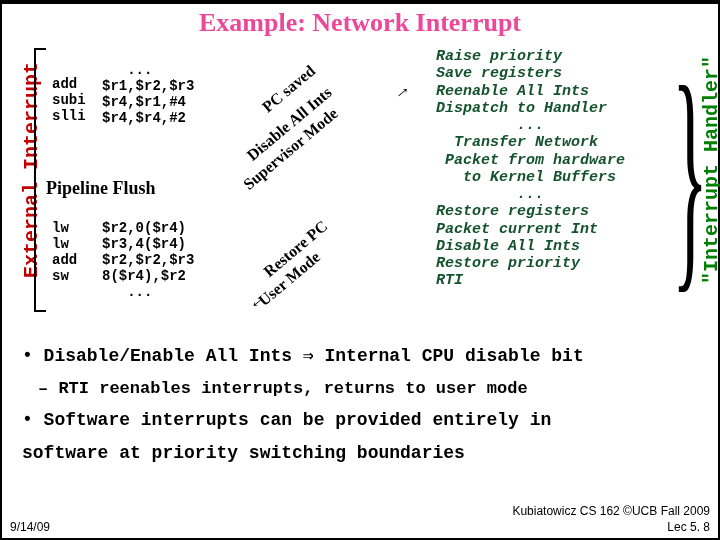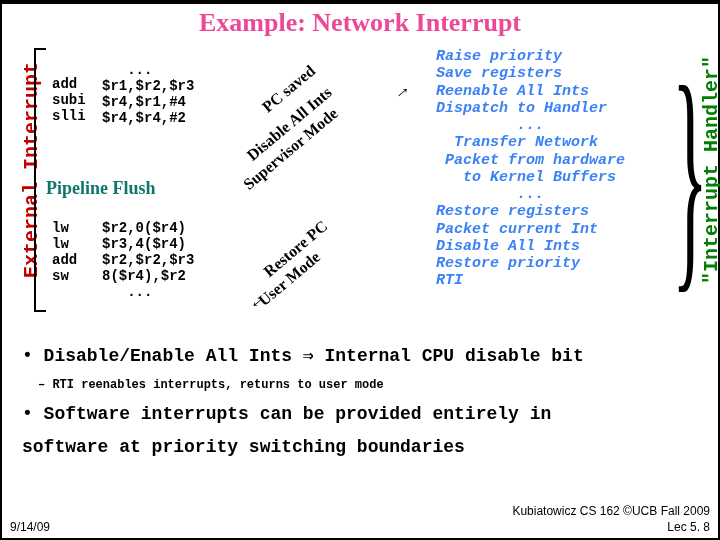--- a/index.html
+++ b/index.html
@@ -2,28 +2,28 @@
 <html><head>
 <meta charset="utf-8">
 <style>
 body{margin:0;font-family:Georgia,serif;background:#fff;width:720px;height:540px;overflow:hidden;position:relative}
 .slide{border:2px solid #000;border-top:4px solid #000;width:716px;height:534px;position:relative}
 .title{text-align:center;font-family:"Comic Sans MS",cursive;font-size:26px;color:#ec4899;font-weight:bold;margin:4px 0 2px}
 .main{position:relative;height:310px}
 .left-label{position:absolute;left:2px;top:30px;transform:rotate(-90deg);transform-origin:left top;font-family:"Courier New",monospace;font-weight:bold;color:#c00000;font-size:20px;white-space:nowrap;width:260px;text-align:center;left:18px;top:260px}
 .right-label{position:absolute;right:-2px;top:260px;transform:rotate(-90deg);transform-origin:right top;font-family:"Courier New",monospace;font-weight:bold;color:#008000;font-size:20px;white-space:nowrap;width:260px;text-align:center;right:18px;top:0}
 .codeblk{position:absolute;font-family:"Courier New",monospace;font-weight:bold;font-size:14px;line-height:1.15;white-space:pre}
-.pipeline{position:absolute;left:44px;top:138px;font-family:"Comic Sans MS",cursive;font-weight:bold;color:#0f766e;font-size:18px}
+.pipeline{position:absolute;left:44px;top:138px;font-family:"Comic Sans MS",cursive;font-weight:bold;color:#000000;font-size:18px}
 .rot{position:absolute;font-family:"Comic Sans MS",cursive;font-weight:bold;color:#000;font-size:16px;white-space:nowrap}
-.handler{position:absolute;right:30px;top:8px;width:252px;font-family:"Courier New",monospace;font-weight:bold;font-style:italic;color:#3b82f6;font-size:15px;line-height:1.15}
+.handler{position:absolute;right:30px;top:8px;width:252px;font-family:"Courier New",monospace;font-weight:bold;font-style:italic;color:#14532d;font-size:15px;line-height:1.15}
 .handler div{white-space:pre}
 .brace{position:absolute;right:10px;top:10px;font-size:250px;line-height:250px;font-family:Times,serif;transform:scaleX(0.3) scaleY(1.0);color:#000;transform-origin:right center}
 .bullets{position:absolute;left:8px;top:330px;width:700px;font-family:"Courier New",monospace;font-weight:bold;font-size:18px;line-height:1.15}
 .bullets .b1{margin:12px}
-.bullets .b2{margin:0 0 0 28px;font-size:12px}
+.bullets .b2{margin:0 0 0 28px;font-size:17px}
 .footer{position:absolute;bottom:4px;left:8px;right:8px;font-family:Arial,sans-serif;font-size:12px}
 .footer .d{position:absolute;left:0;bottom:0}
 .footer .c{position:absolute;left:0;right:0;bottom:16px;text-align:right}
 .footer .r{position:absolute;right:0;bottom:0}
 .bracket{position:absolute;border-left:2px solid #000;border-top:2px solid #000;border-bottom:2px solid #000;width:10px}
 .arrow{position:absolute;font-size:18px;font-weight:bold}
 </style>
 </head>
 <body>
 

